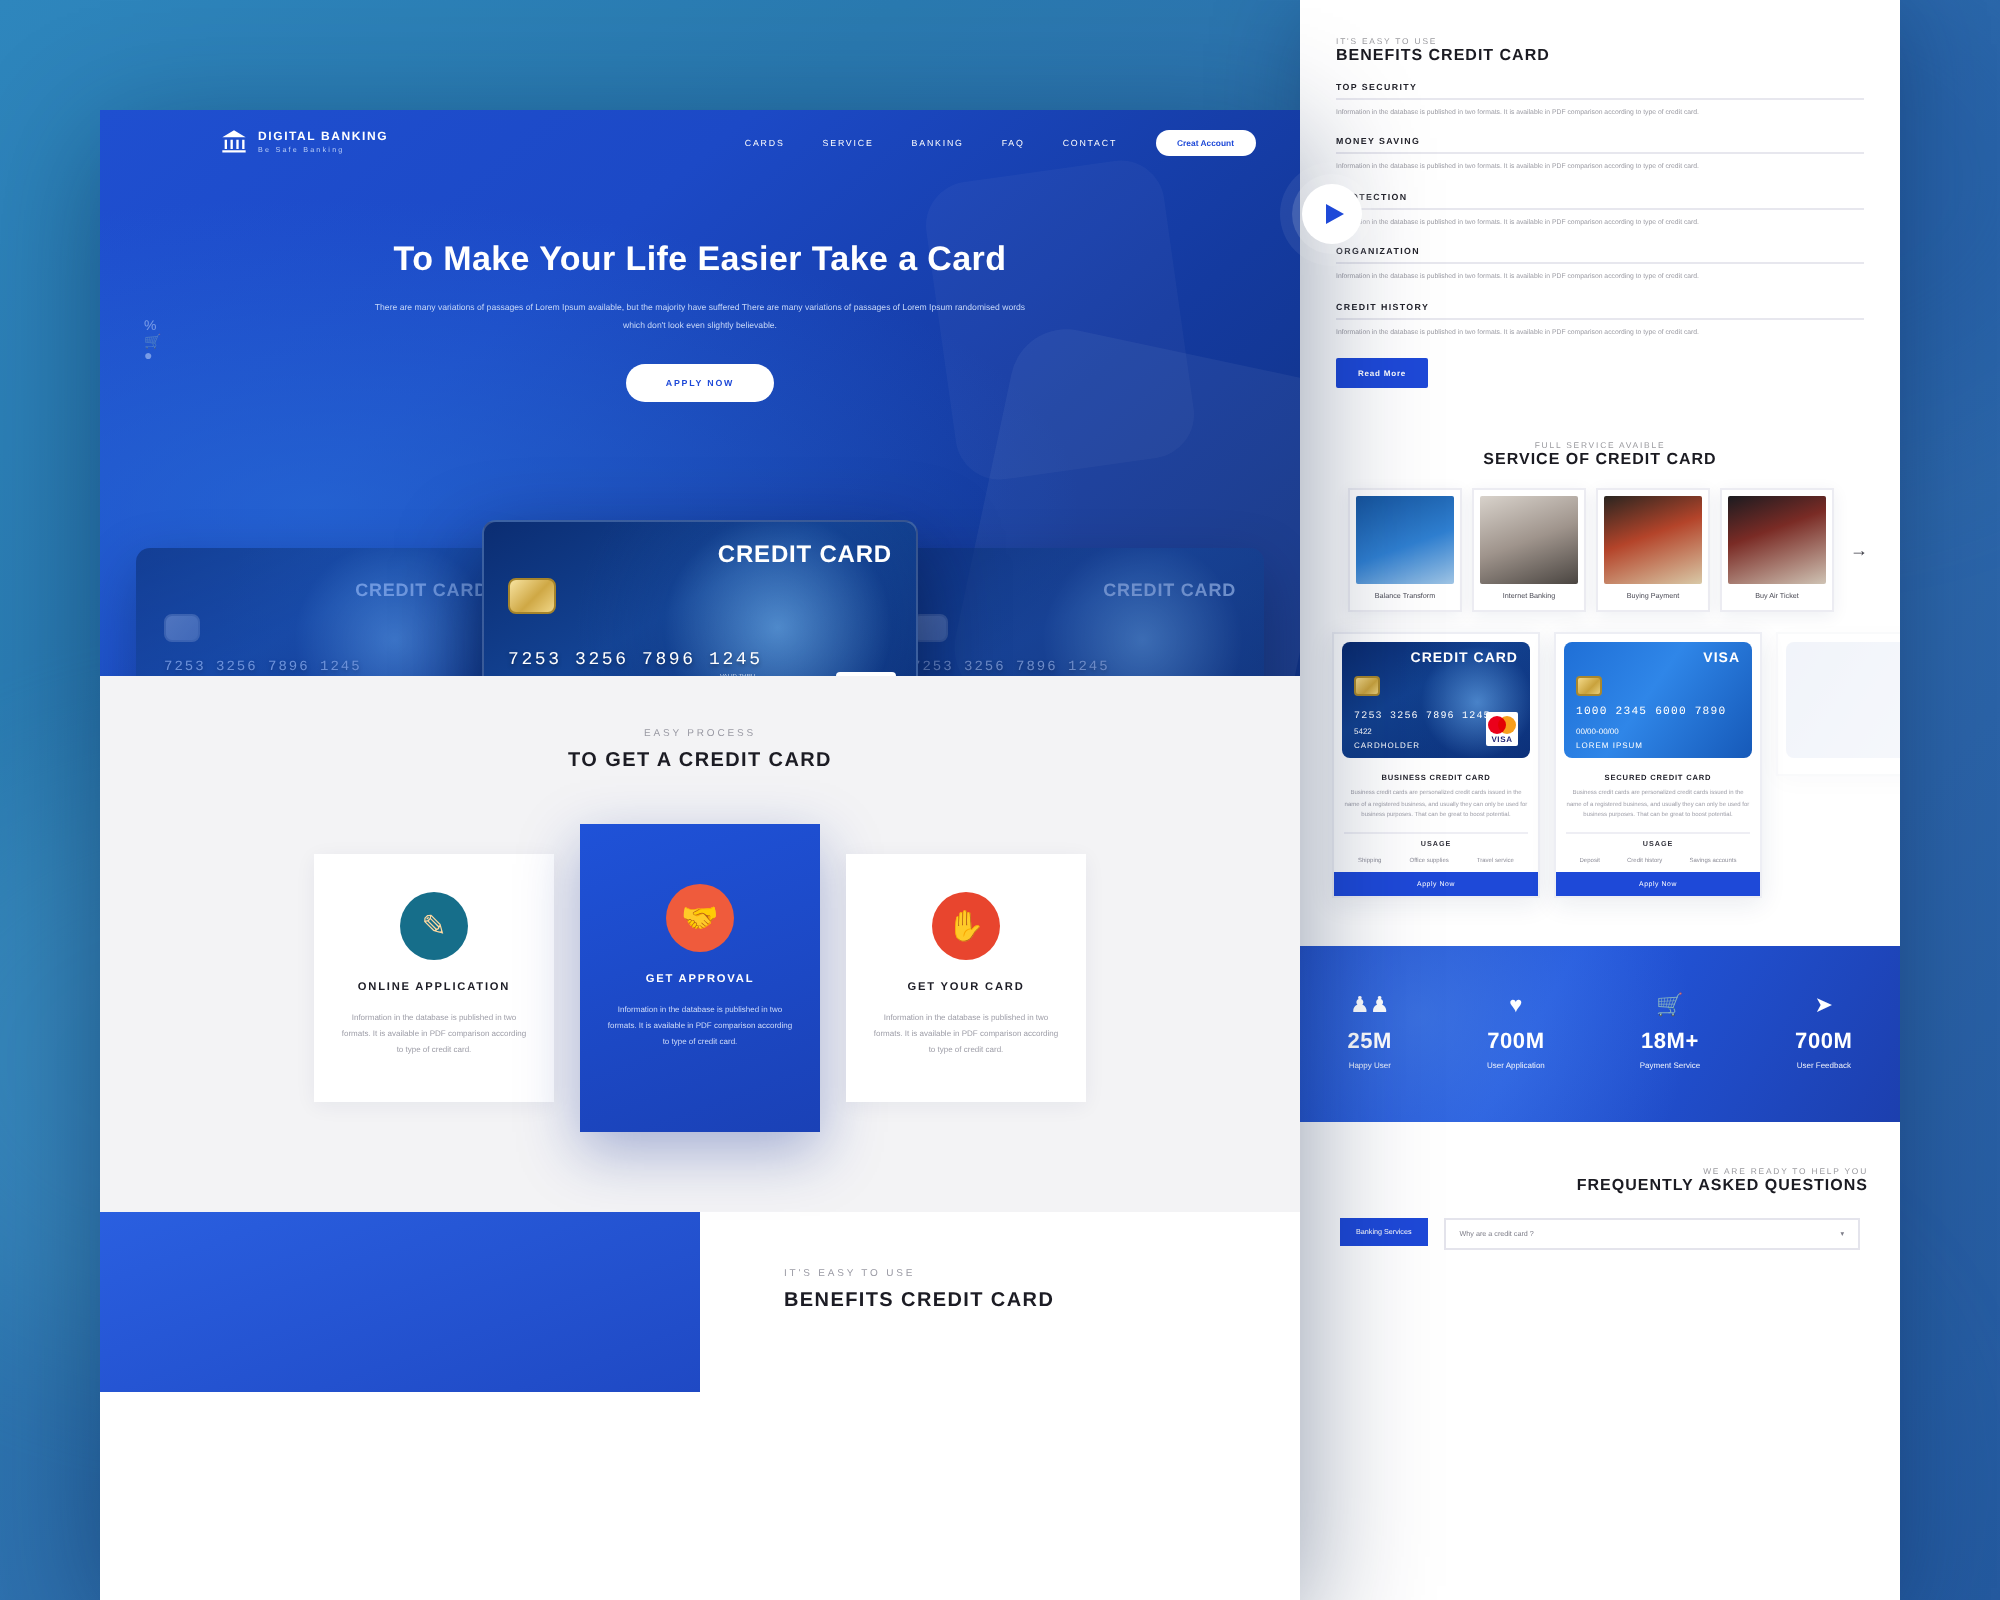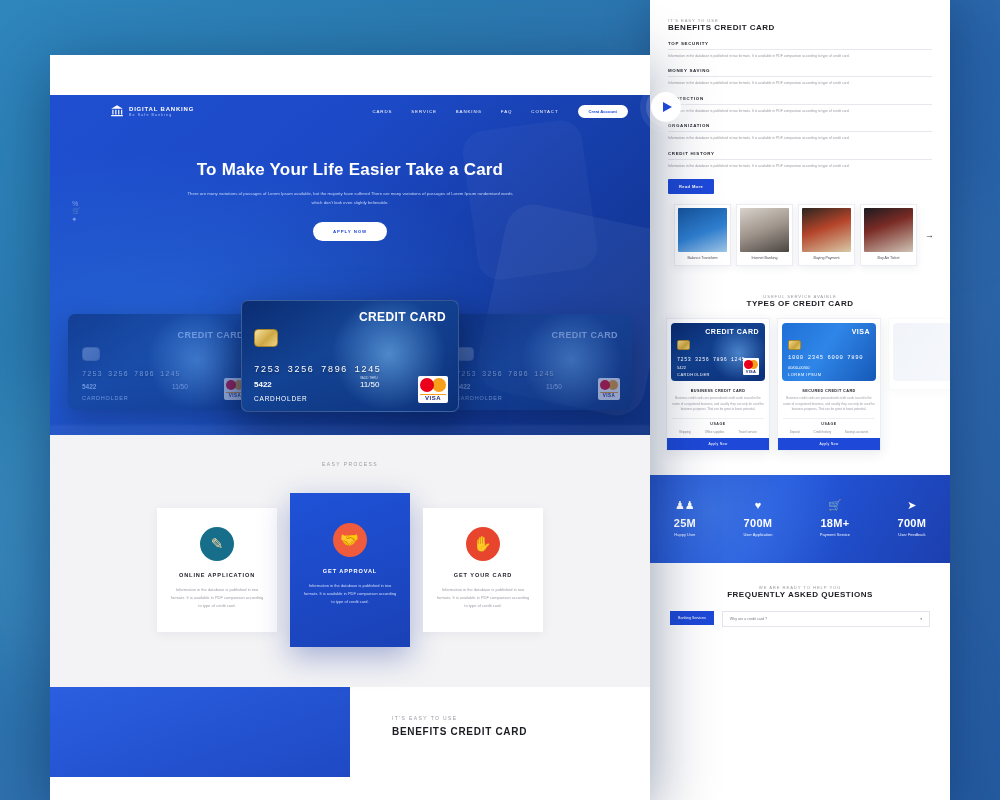--- a/index.html
+++ b/index.html
@@ -123,21 +123,21 @@
     margin-top: 24px; height: 88px; position: relative; overflow: hidden;
     background:
       radial-gradient(circle at 20% 40%, rgba(90,150,235,.45), transparent 55%),
       linear-gradient(120deg, #1a45c8 0%, #2357de 40%, #1c3fae 100%);
     display: flex; align-items: center; justify-content: space-around;
   }
   .stat { text-align: center; color: #fff; }
   .stat-ico { font-size: 11px; line-height: 1; margin-bottom: 6px; }
   .stat-num { font-size: 11px; font-weight: 700; letter-spacing: .3px; }
   .stat-cap { font-size: 4px; margin-top: 3px; opacity: .92; }
-  .faq-head { text-align: center; margin-top: 22px; }
+  .faq-head { text-align: right; margin-top: 22px; }
   .faq-row { display: flex; gap: 8px; margin-top: 12px; align-items: flex-start; padding: 0 4px; }
   .faq-tab {
     background: #1e49d8; color: #fff; font-size: 3.6px; padding: 5px 8px;
     position: relative; white-space: nowrap; cursor: pointer;
   }
   .faq-tab:after {
     content: ""; position: absolute; right: -5px; top: 50%; transform: translateY(-50%);
     border: 5px solid transparent; border-left-color: #1e49d8;
   }
   .faq-q {
@@ -145,25 +145,24 @@
     font-size: 3.6px; color: #7d7d88; display: flex; justify-content: space-between;
     align-items: center; cursor: pointer;
   }
 
   
   .page-main {
     position: absolute; left: 50px; top: 55px; width: 600px; height: 745px;
     overflow: hidden; box-shadow: 0 14px 60px rgba(5,25,65,.45); background: #fff;
   }
   .hero {
-    height: 340px; position: relative; overflow: hidden;
+    height: 283px; position: relative; overflow: hidden;
     background:
       radial-gradient(ellipse at 18% 70%, rgba(40,110,215,.65) 0%, transparent 55%),
       linear-gradient(140deg, #1f4fd0 0%, #1c49c6 35%, #143a9f 70%, #10317f 100%);
-    margin-top: 40px;
   }
   .hero-deco {
     position: absolute; right: -10px; top: 120px; width: 170px; height: 190px;
     background: rgba(255,255,255,.05); border-radius: 28px; transform: rotate(12deg);
   }
   .hero-deco2 {
     position: absolute; right: 60px; top: 30px; width: 120px; height: 150px;
     background: rgba(255,255,255,.035); border-radius: 22px; transform: rotate(-8deg);
   }
   .nav {
@@ -356,20 +355,24 @@
     </div>
     <div class="benefit-item">
       <span class="benefit-name">CREDIT HISTORY</span>
       <div class="benefit-desc">Information in the database is published in two formats. It is available in PDF comparison according to type of credit card.</div>
     </div>
 
     <button class="btn-blue">Read More</button>
   </div>
 
   <div class="pr-sec">
+    <div class="svc-head">
+      <div class="eyebrow">FULL SERVICE AVAIBLE</div>
+      <div class="sec-title">SERVICE OF CREDIT CARD</div>
+    </div>
     <div class="svc-grid">
       <div class="svc-card">
         <div class="svc-photo photo-a"></div>
         <div class="svc-label">Balance Transform</div>
       </div>
       <div class="svc-card">
         <div class="svc-photo photo-b"></div>
         <div class="svc-label">Internet Banking</div>
       </div>
       <div class="svc-card">
@@ -378,24 +381,20 @@
       </div>
       <div class="svc-card">
         <div class="svc-photo photo-d"></div>
         <div class="svc-label">Buy Air Ticket</div>
       </div>
       <div class="arrow-next">→</div>
     </div>
   </div>
 
   <div class="pr-sec">
-    <div class="types-head">
-      <div class="eyebrow">USEFUL SERVICE AVAIBLE</div>
-      <div class="sec-title">TYPES OF CREDIT CARD</div>
-    </div>
     <div class="types-grid">
 
       <div class="type-card">
         <div class="mini-card mc-space">
           <div class="mc-title">CREDIT CARD</div>
           <div class="mc-chip"></div>
           <div class="mc-num">7253 3256 7896 1245</div>
           <div class="mc-sub">5422</div>
           <div class="mc-sub2">CARDHOLDER</div>
           <div class="mc-brand-mc">
@@ -575,20 +574,21 @@
         </div>
       </div>
     </div>
 
     <div class="hero-reflect"></div>
   </div>
 
   <div class="process">
     <div class="process-head">
       <div class="proc-eyebrow">EASY PROCESS</div>
+      <div class="proc-title">TO GET A CREDIT CARD</div>
     </div>
     <div class="proc-grid">
       <div class="proc-card">
         <div class="proc-ico ico-teal">
             <span class="glyph">✎</span>
           </div>
         <div class="proc-name">ONLINE APPLICATION</div>
         <div class="proc-desc">Information in the database is published in two formats. It is available in PDF comparison according to type of credit card.</div>
       </div>
       <div class="proc-card active">

